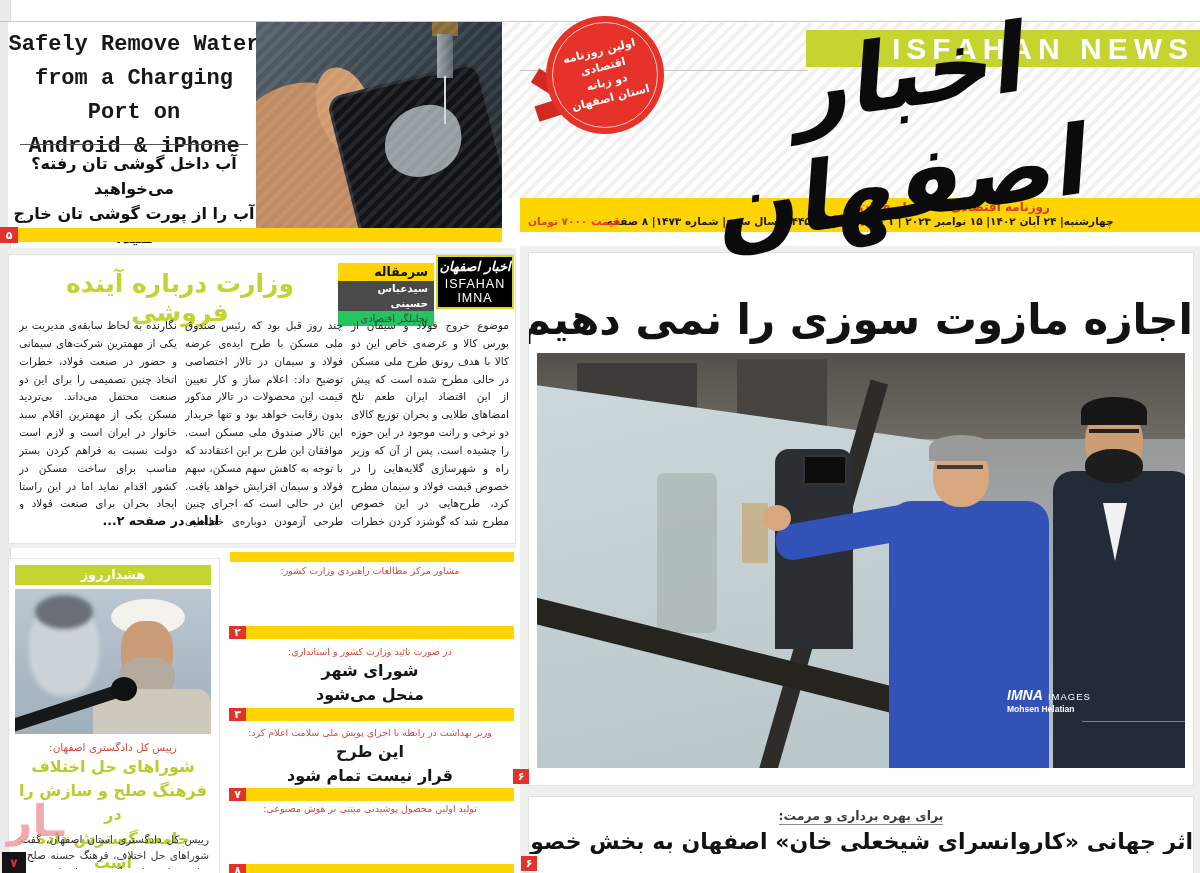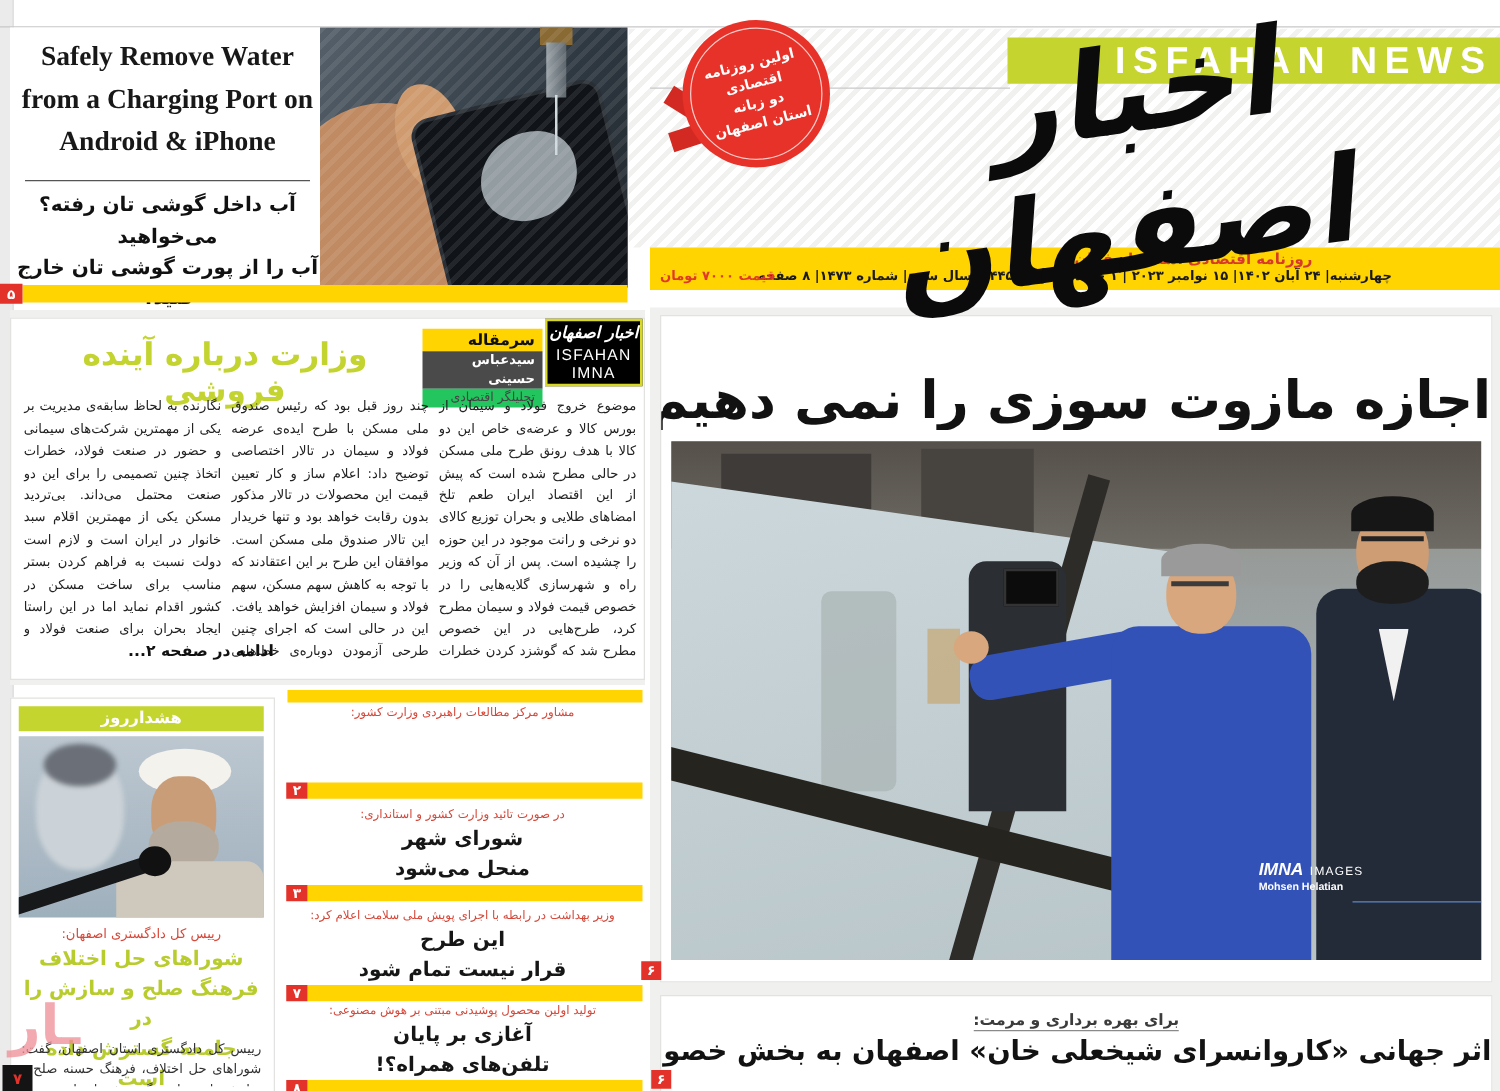--- a/index.html
+++ b/index.html
@@ -20,21 +20,21 @@
   .panel{background:#f0f0ef;}
   .card{background:#ffffff;border:1px solid #e2e2e0;}
 
   
   .numbadge{background:#e2322a;color:#ffffff;font-size:11px;font-weight:bold;
             display:flex;align-items:center;justify-content:center;z-index:8;}
   .blackbadge{background:#141414;color:#e2322a;font-size:12px;font-weight:bold;
             display:flex;align-items:center;justify-content:center;z-index:8;}
 
   
-  .eng-headline{font-family:Liberation Serif, serif;font-weight:bold;font-size:22px;
+  .eng-headline{font-family:Liberation Mono, monospace;font-weight:bold;font-size:22px;
                 line-height:1.55;color:#181818;}
   .eng-divider{background:#555;height:1px;}
   .eng-sub{font-weight:bold;font-size:16px;line-height:1.55;color:#111;}
 
   
   .hatch{background:repeating-linear-gradient(135deg,#f1f1f0 0 4px,#ffffff 4px 9px);}
   .banner{background:#c6d430;color:#ffffff;font-family:"Liberation Sans",sans-serif;
           font-weight:bold;font-size:30px;letter-spacing:6px;line-height:37px;
           text-align:right;padding-right:6px;box-sizing:border-box;z-index:2;}
   .calligraphy{font-weight:bold;color:#0b0b0b;font-size:95px;letter-spacing:-4px;
@@ -198,22 +198,20 @@
     <div class="abs brief-bar" style="left:20px;top:158px;width:268px;"></div>
     <div class="abs numbadge" style="left:3px;top:158px;width:17px;height:13px;">۳</div>
 
     <div class="abs brief-kicker rtl center" style="left:2px;top:177px;width:284px;">وزیر بهداشت در رابطه با اجرای پویش ملی سلامت اعلام کرد:</div>
     <div class="abs brief-headline rtl center pre" style="left:2px;top:190px;width:284px;">این طرح
 قرار نیست تمام شود</div>
     <div class="abs brief-bar" style="left:20px;top:238px;width:268px;"></div>
     <div class="abs numbadge" style="left:3px;top:238px;width:17px;height:13px;">۷</div>
 
     <div class="abs brief-kicker rtl center" style="left:2px;top:253px;width:284px;">تولید اولین محصول پوشیدنی مبتنی بر هوش مصنوعی:</div>
-    <div class="abs brief-headline rtl center pre" style="left:2px;top:266px;width:284px;">آغازی بر پایان
-تلفن‌های همراه؟!</div>
     <div class="abs brief-bar" style="left:20px;top:314px;width:268px;"></div>
     <div class="abs numbadge" style="left:3px;top:314px;width:17px;height:13px;">۸</div>
   </div>
 
   <div class="abs panel" style="left:520px;top:246px;width:680px;height:627px;"></div>
   <div class="abs card" style="left:528px;top:252px;width:664px;height:532px;">
     <div class="abs clip" style="left:8px;top:100px;width:648px;height:415px;background:linear-gradient(180deg,#8f8c82 0%,#9aa0a0 30%,#b9c2c4 100%);">
       <div class="abs" style="left:0;top:0;width:648px;height:86px;background:linear-gradient(180deg,#55504a,#6e6a64);"></div>
       <div class="abs" style="left:40px;top:10px;width:120px;height:60px;background:#3e3b38;"></div>
       <div class="abs" style="left:200px;top:6px;width:90px;height:70px;background:#474440;"></div>

